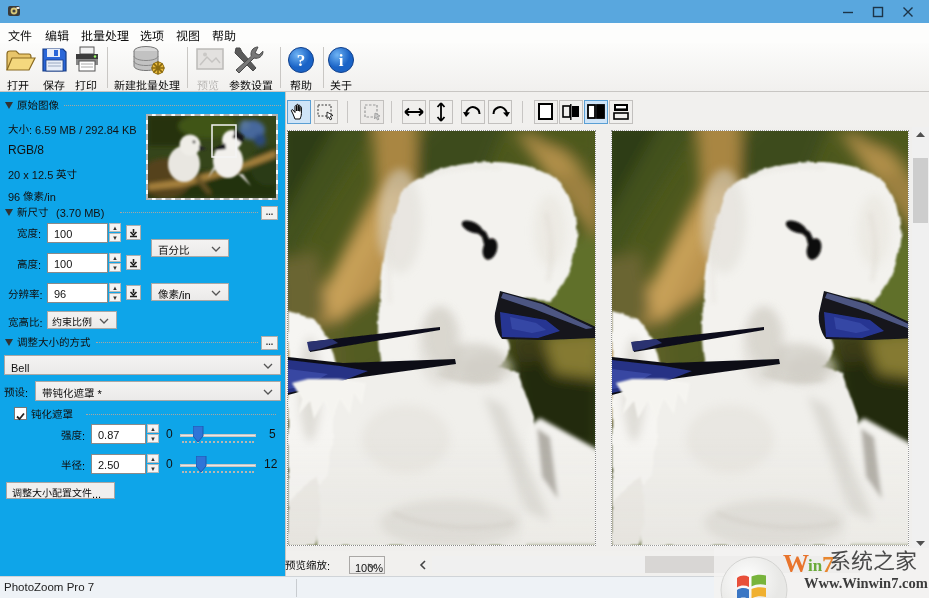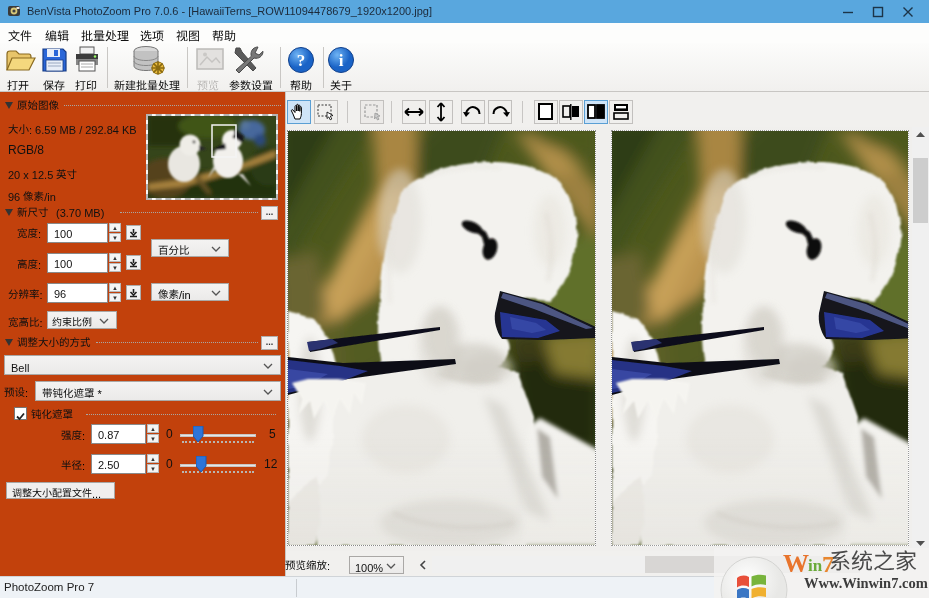--- a/index.html
+++ b/index.html
@@ -85,21 +85,20 @@
       <path id="g5bb6" d="M423 -824C436 -802 450 -775 461 -750H84V-544H157V-682H846V-544H923V-750H551C539 -780 519 -817 501 -847ZM790 -481C734 -429 647 -363 571 -313C548 -368 514 -421 467 -467C492 -484 516 -501 537 -520H789V-586H209V-520H438C342 -456 205 -405 80 -374C93 -360 114 -329 121 -315C217 -343 321 -383 411 -433C430 -415 446 -395 460 -374C373 -310 204 -238 78 -207C91 -191 108 -165 116 -148C236 -185 391 -256 489 -324C501 -300 510 -277 516 -254C416 -163 221 -69 61 -32C76 -15 92 13 100 32C244 -12 416 -95 530 -182C539 -101 521 -33 491 -10C473 7 454 10 427 10C406 10 372 9 336 5C348 26 355 56 356 76C388 77 420 78 441 78C487 78 513 70 545 43C601 1 625 -124 591 -253L639 -282C693 -136 788 -20 916 38C927 18 949 -9 966 -23C840 -73 744 -186 697 -319C752 -355 806 -395 852 -432Z"></path>
     </defs>
   </svg>
 <div class="abs" style="left:0;top:0;width:929px;height:23px;background:#59a7de">
 <svg width="14" height="14" style="position:absolute;left:7px;top:4px">
       <rect x="1" y="2" width="12" height="10" rx="2" fill="#3a3a3a"></rect>
       <circle cx="7" cy="7" r="3.4" fill="#d8c878"></circle>
       <circle cx="7" cy="7" r="1.6" fill="#404040"></circle>
       <rect x="9.5" y="3" width="3" height="2" fill="#e8e8e8"></rect>
     </svg>
-<div style="position:absolute;left:27px;top:5px;font:11px 'Liberation Sans';color:#1c2a3a">BenVista PhotoZoom Pro 7.0.6 - [HawaiiTerns_ROW11094478679_1920x1200.jpg]</div>
 <svg width="12" height="12" style="position:absolute;left:842px;top:6px">
       <path d="M1,6.5 L11,6.5" stroke="#1c3448" stroke-width="1.4"></path>
     </svg>
 <svg width="12" height="12" style="position:absolute;left:872px;top:6px">
       <rect x="1.5" y="1.5" width="9" height="9" fill="none" stroke="#1c3448" stroke-width="1.4"></rect>
     </svg>
 <svg width="12" height="12" style="position:absolute;left:902px;top:6px">
       <path d="M1.5,1.5 L10.5,10.5 M10.5,1.5 L1.5,10.5" stroke="#1c3448" stroke-width="1.4"></path>
     </svg>
 </div>
@@ -255,21 +254,21 @@
           <use href="#g52a9" x="1000"></use>
         </g>
       </svg></div>
     <div style="position:absolute;left:330px;top:33px"><svg width="22.0" height="12.3" viewBox="0 0 22.0 12.3" style="vertical-align:middle;">
         <g fill="#111" transform="translate(0,9.46) scale(0.011000)">
           <use href="#g5173" x="0"></use>
           <use href="#g4e8e" x="1000"></use>
         </g>
       </svg></div>
   </div>
-<div class="abs" style="left:0;top:92px;width:286px;height:484px;background:#c2410c;border-right:1px solid #c8c6c3">
+<div class="abs" style="left:0;top:92px;width:286px;height:484px;background:#0ea5e9;border-right:1px solid #c8c6c3">
     <svg width="9" height="9" style="position:absolute;left:5px;top:9px">
       <path d="M0,1 L8,1 L4,8 Z" fill="#333"></path>
     </svg>
 <div style="position:absolute;left:17px;top:4px"><svg width="42.0" height="11.8" viewBox="0 0 42.0 11.8" style="vertical-align:middle;">
         <g fill="#111" transform="translate(0,9.03) scale(0.010500)">
           <use href="#g539f" x="0"></use>
           <use href="#g59cb" x="1000"></use>
           <use href="#g56fe" x="2000"></use>
           <use href="#g50cf" x="3000"></use>
         </g>
@@ -706,21 +705,21 @@
 </div>
 <div class="abs" style="left:286px;top:551px;width:643px;height:25px;background:#f1f0ee"></div>
 <div class="abs" style="left:285px;top:556px"><svg width="42.0" height="11.8" viewBox="0 0 42.0 11.8" style="vertical-align:middle;">
       <g fill="#111" transform="translate(0,9.03) scale(0.010500)">
         <use href="#g9884" x="0"></use>
         <use href="#g89c8" x="1000"></use>
         <use href="#g7f29" x="2000"></use>
         <use href="#g653e" x="3000"></use>
       </g>
     </svg><span style="font:11px 'Liberation Sans';vertical-align:middle">:</span></div>
-<div style="position:absolute;left:349px;top:556px;width:55px;height:18px;background:linear-gradient(#f4f3f2,#ebeae9);border:1px solid #aaa8a6">
+<div style="position:absolute;left:349px;top:556px;width:36px;height:18px;background:linear-gradient(#f4f3f2,#ebeae9);border:1px solid #aaa8a6">
 <div style="position:absolute;left:5px;top:1px"><span style="font:11px 'Liberation Sans';color:#111;vertical-align:middle">100%</span></div>
 <svg width="10" height="6" style="position:absolute;right:7px;top:6px">
       <path d="M1,1 L5,5 L9,1" stroke="#555" stroke-width="1.3" fill="none"></path>
     </svg>
   </div>
 <svg width="8" height="10" style="position:absolute;left:419px;top:560px">
     <path d="M6,1 L2,5 L6,9" stroke="#444" stroke-width="1.6" fill="none"></path>
   </svg>
 <div class="abs" style="left:432px;top:556px;width:478px;height:17px;background:#f0f0f0"></div>
 <div class="abs" style="left:645px;top:556px;width:215px;height:17px;background:#d8d6d4"></div>

